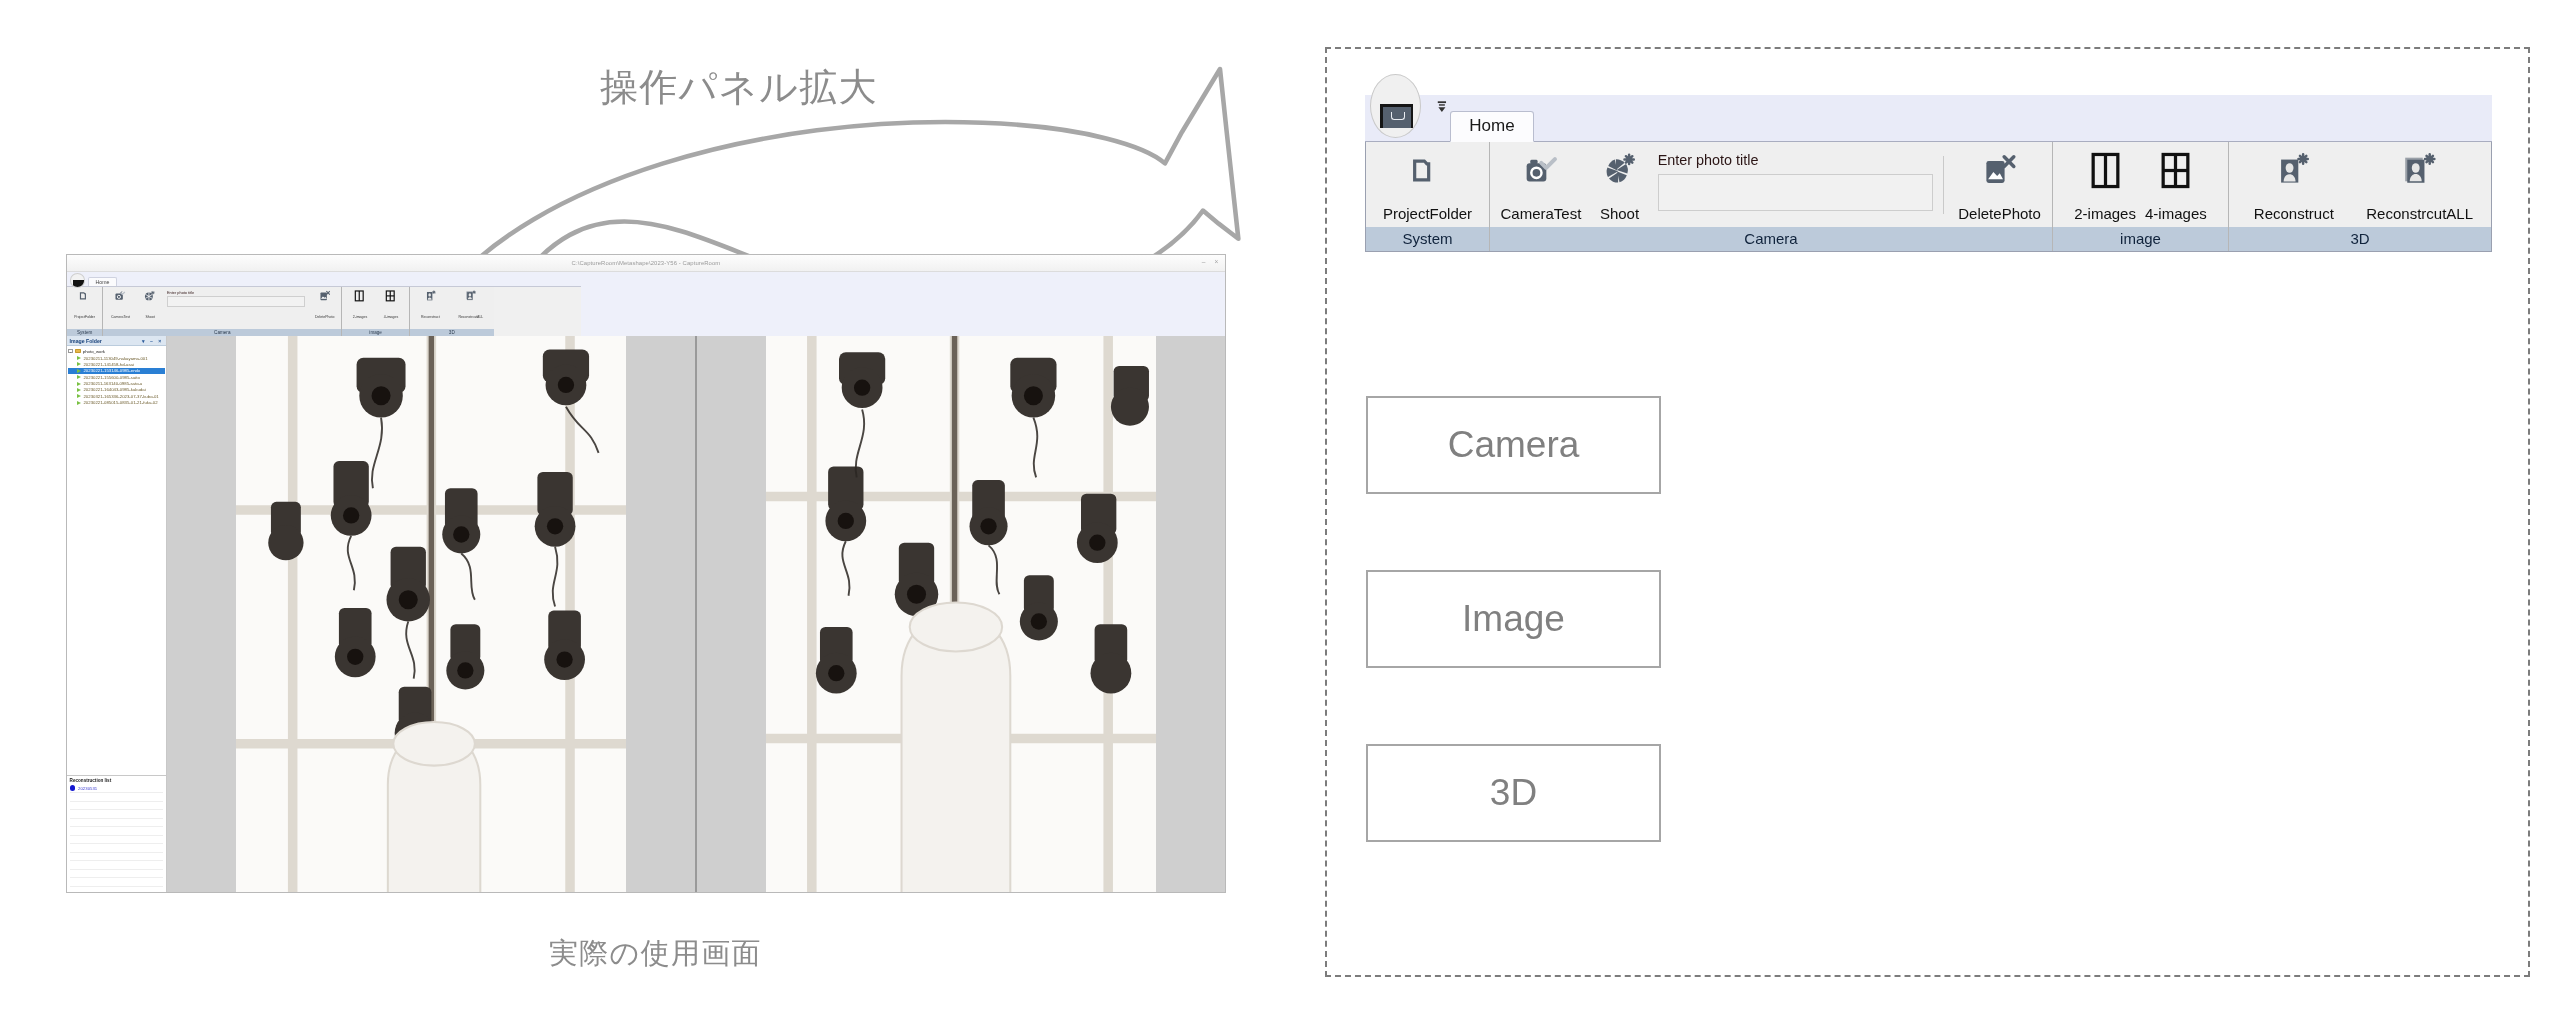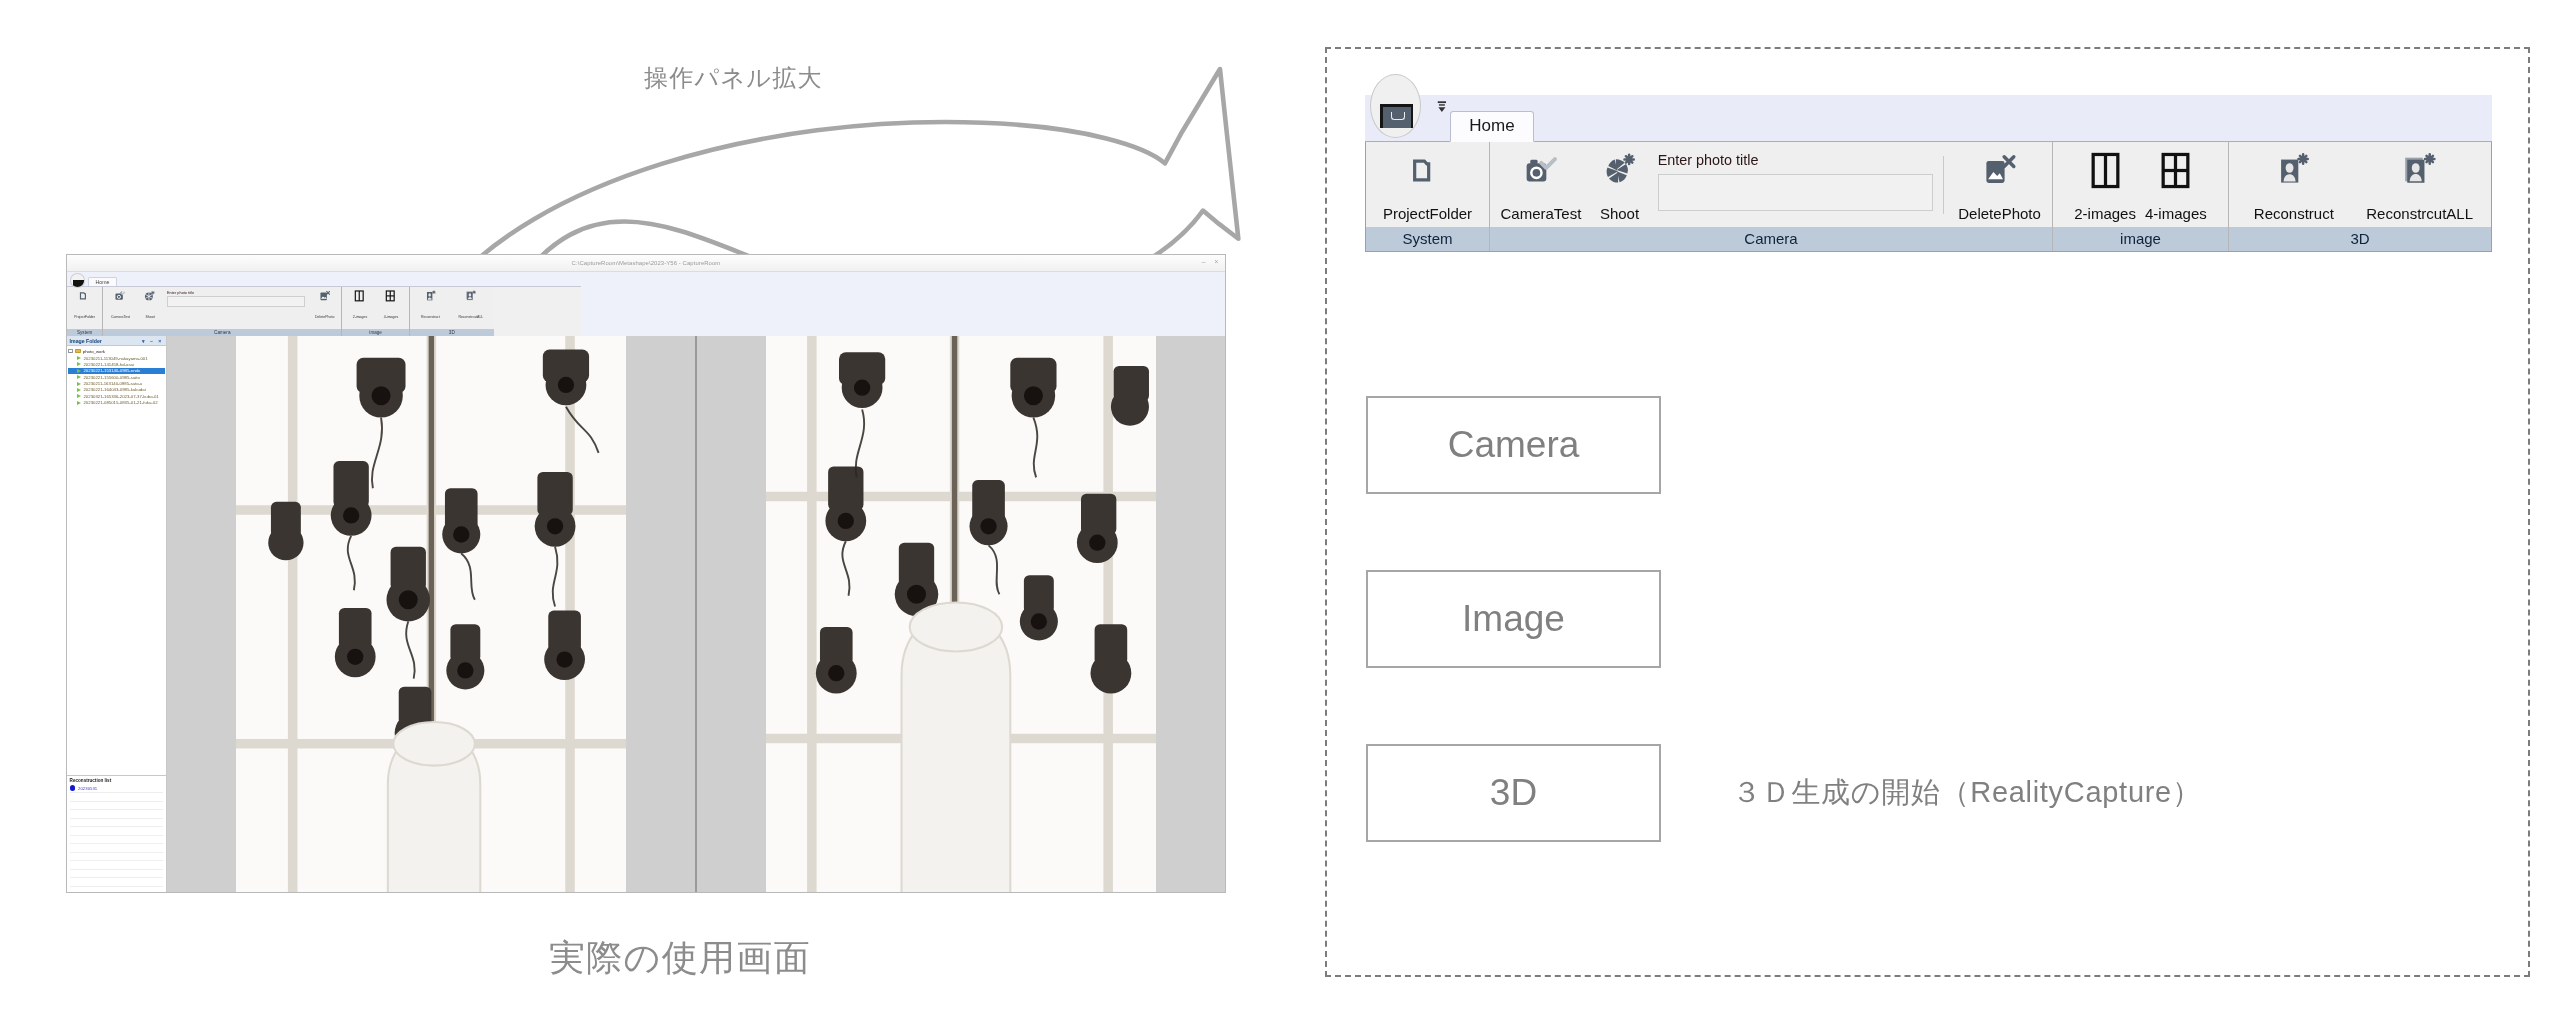--- a/index.html
+++ b/index.html
@@ -6,26 +6,26 @@
   html, body {
     width: 2576px; height: 1023px;
     background: #ffffff;
     font-family: "Liberation Sans", sans-serif;
     overflow: hidden;
   }
   .page { position: relative; width: 2576px; height: 1023px; background: #fff; }
 
   
   .caption-top {
-    position: absolute; left: 644px; top: 62px;
-    font-size: 24px; color: #8c8c8c; letter-spacing: 1.3px; white-space: nowrap;
+    position: absolute; left: 600px; top: 62px;
+    font-size: 38px; color: #8c8c8c; letter-spacing: 1.3px; white-space: nowrap;
   }
   .caption-bottom {
     position: absolute; left: 549px; top: 934px;
-    font-size: 36px; color: #8c8c8c; letter-spacing: 1.3px; white-space: nowrap;
+    font-size: 29px; color: #8c8c8c; letter-spacing: 1.3px; white-space: nowrap;
   }
 
   .arrow-svg { position: absolute; left: 393px; top: 52px; width: 983px; height: 249px; }
 
   
   .app-window {
     position: absolute; left: 66px; top: 254px;
     width: 1160px; height: 639px;
     background: #f5f5f5;
     border: 0.7px solid #b9b9b9;
@@ -716,21 +716,20 @@
 
     <div class="legend">
       <div class="legend-row r1">
         <div class="legend-box">Camera</div>
       </div>
       <div class="legend-row r2">
         <div class="legend-box">Image</div>
       </div>
       <div class="legend-row r3">
         <div class="legend-box">3D</div>
-        <div class="legend-text">３Ｄ生成の開始（RealityCapture）</div>
       </div>
     </div>
 
   </div>
 
   <div class="caption-bottom">実際の使用画面</div>
 </div>
 
 
 </body></html>

